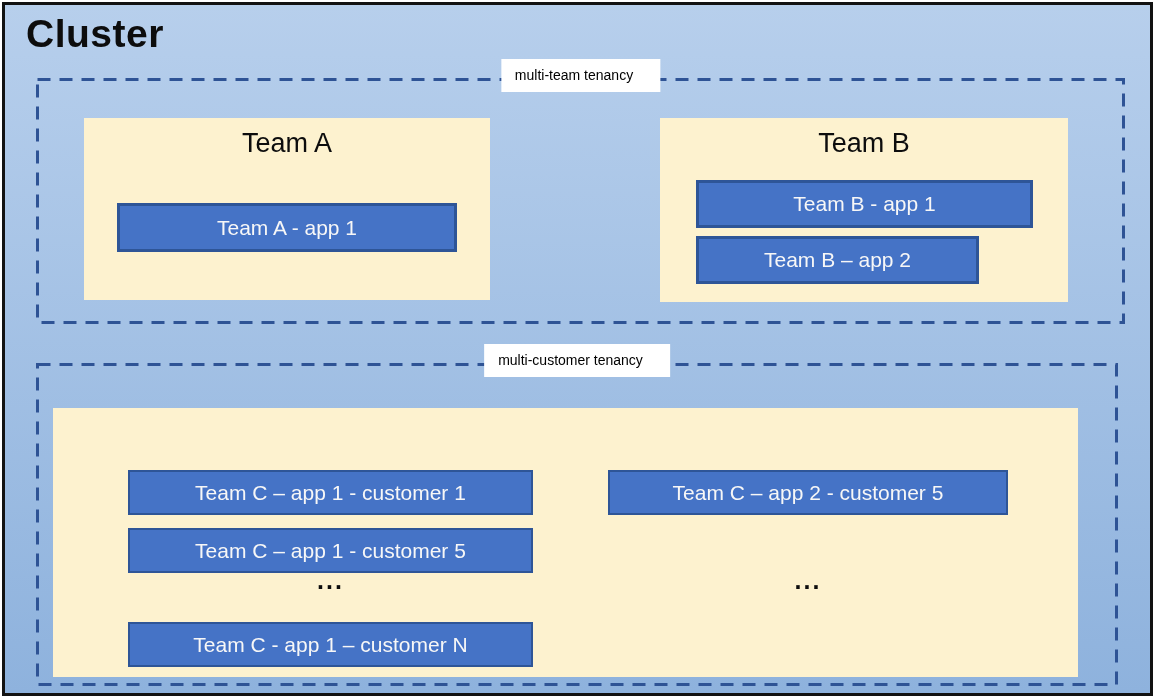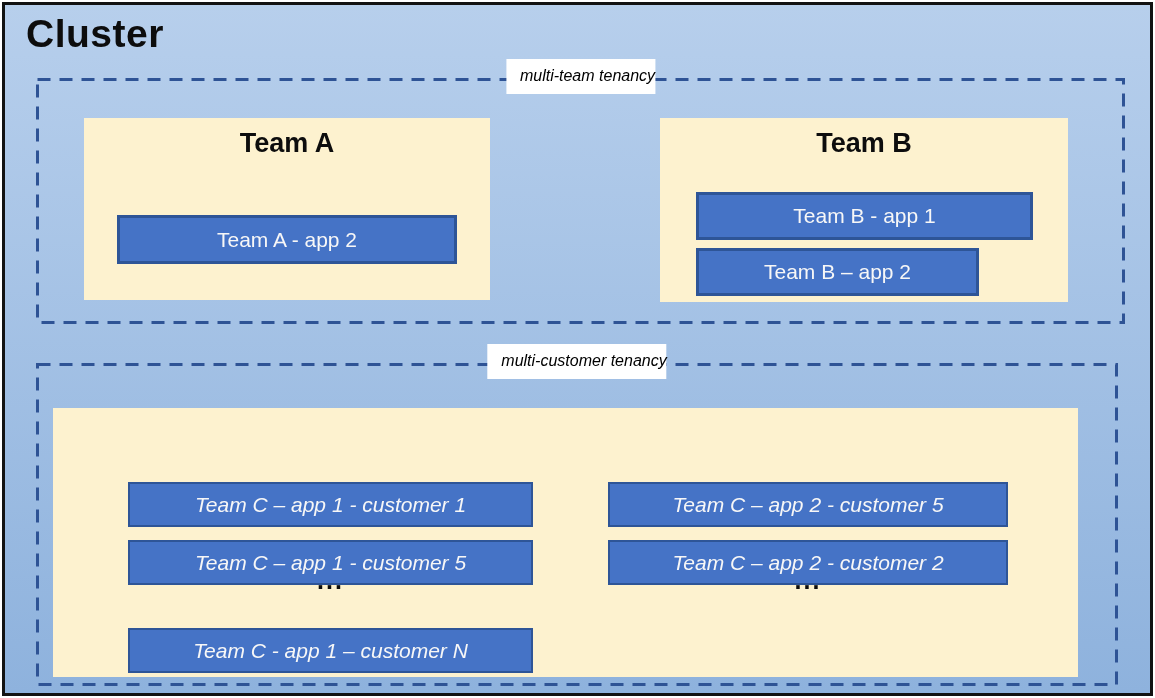--- a/index.html
+++ b/index.html
@@ -38,75 +38,73 @@
     display: block;
     pointer-events: none;
   }
   .region-label {
     position: absolute;
     top: -19px;
     left: 50%;
     transform: translateX(-50%);
     background: var(--label-bg, #FFFFFF);
     color: #000000;
-    font-size: 16px;
+    font-size: 14px;
     line-height: 1.0;
-    padding: 9px 0 10px 14px;
+    padding: 9px 27px 10px 14px;
     white-space: nowrap;
     z-index: 2;
-    font-style: italic;
   }
   .region-1 { left: 31px; top: 73px; width: 1089px; height: 246px; }
   .region-2 { left: 31px; top: 358px; width: 1082px; height: 323px; }
   .team-box {
     position: absolute;
     background: var(--cream, #FDF2CF);
   }
   .team-a { left: 48px; top: 40px; width: 406px; height: 182px; }
   .team-b { left: 624px; top: 40px; width: 408px; height: 184px; }
   .team-c { left: 17px; top: 45px; width: 1025px; height: 269px; }
   .team-name {
     position: absolute;
     top: 10px;
     left: 0; right: 0;
     text-align: center;
     font-size: 27px;
-    font-weight: bold;
+    font-weight: normal;
     color: var(--title-text, #0D0D0D);
   }
   .app-box {
     position: absolute;
     box-sizing: border-box;
     background: var(--app-fill, #4573C6);
     border: 3px solid var(--app-border, #2E5597);
     display: flex;
     align-items: center;
     justify-content: center;
     color: var(--app-text, #F7F7F7);
     font-size: 21px;
     white-space: nowrap;
-    margin-top: 12px;
   }
   
   .team-a .app-1 { left: 33px; top: 85px; width: 340px; height: 49px; }
   
   .team-b .app-1 { left: 36px; top: 62px; width: 337px; height: 48px; }
   .team-b .app-2 { left: 36px; top: 118px; width: 283px; height: 48px; }
   
   .col {
     position: absolute;
     top: 0;
     height: 100%;
   }
   .col-1 { left: 75px; width: 405px; }
   .col-2 { left: 555px; width: 400px; }
-  .col .app-box { left: 0; width: 100%; height: 45px; border-width: 2px; font-style: italic; }
+  .col .app-box { left: 0; width: 100%; height: 45px; border-width: 2px; }
   .col .row-1 { top: 62px; }
   .col .row-2 { top: 120px; }
-  .col .row-n { top: 208px; }
+  .col .row-n { top: 214px; }
   .ellipsis {
     position: absolute;
     top: 158px;
     left: 0; right: 0;
     text-align: center;
     font-size: 25px;
     font-weight: bold;
     color: #0D0D0D;
     letter-spacing: 2px;
   }
@@ -120,21 +118,21 @@
     <div class="cluster-title">Cluster</div>
 
     <div class="region region-1">
       <svg class="dash-rect" viewBox="0 0 1089 246" preserveAspectRatio="none">
         <rect x="1.5" y="1.5" width="1086" height="243" fill="none" style="stroke: var(--dash, #2E5395);" stroke-width="3" stroke-dasharray="13 9"></rect>
       </svg>
       <div class="region-label">multi-team tenancy</div>
 
       <div class="team-box team-a">
         <div class="team-name">Team A</div>
-        <div class="app-box app-1">Team A - app 2</div>
+        <div class="app-box app-1">Team A - app 1</div>
       </div>
 
       <div class="team-box team-b">
         <div class="team-name">Team B</div>
         <div class="app-box app-1">Team B - app 1</div>
         <div class="app-box app-2">Team B – app 2</div>
       </div>
     </div>
 
     <div class="region region-2">
@@ -147,20 +145,19 @@
 
         <div class="col col-1">
           <div class="app-box row-1">Team C – app 1 - customer 1</div>
           <div class="app-box row-2">Team C – app 1 - customer 5</div>
           <div class="ellipsis">...</div>
           <div class="app-box row-n">Team C - app 1 – customer N</div>
         </div>
 
         <div class="col col-2">
           <div class="app-box row-1">Team C – app 2 - customer 5</div>
-          <div class="app-box row-2">Team C – app 2 - customer 2</div>
           <div class="ellipsis">...</div>
         </div>
       </div>
     </div>
 
   </div>
 </div>
 
 </body></html>

